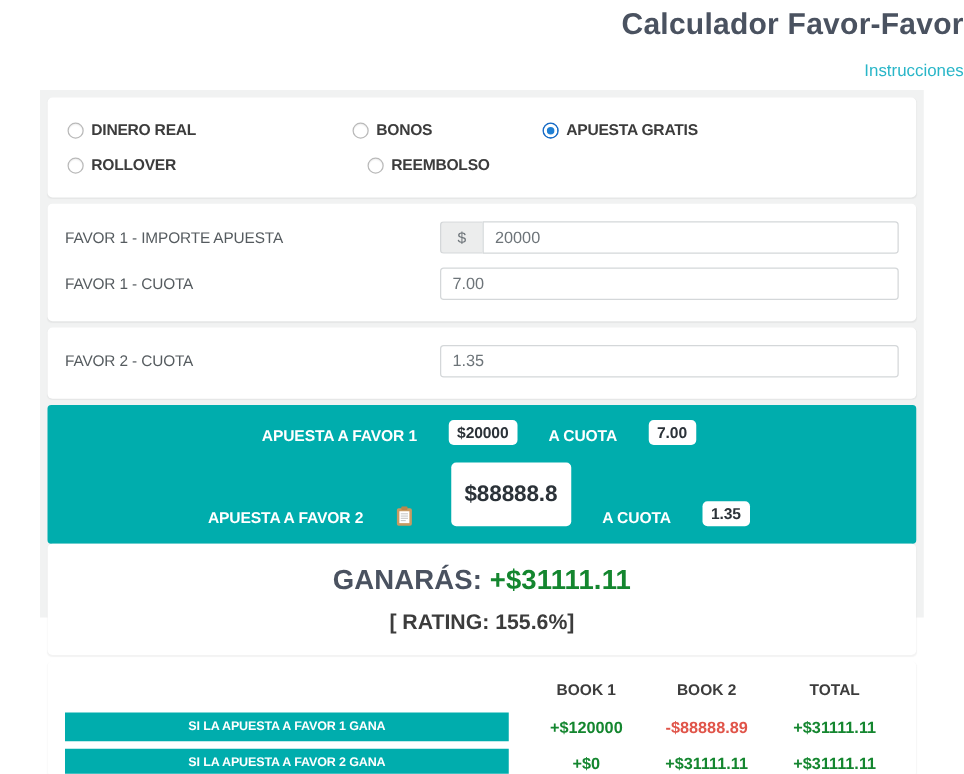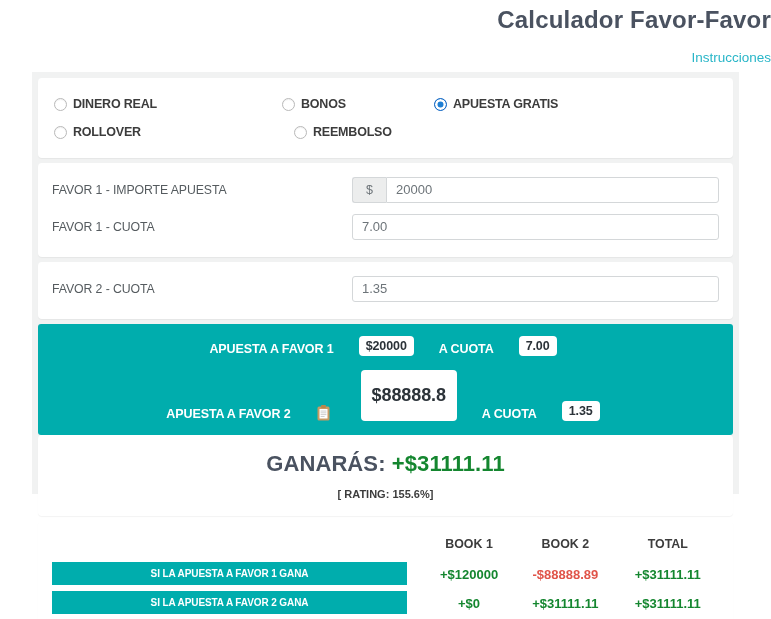--- a/index.html
+++ b/index.html
@@ -110,21 +110,21 @@
   }
 
   
   .win-card { text-align: center; padding: 16px 0 16px 0; }
   .win-line {
     font-size: 22px; font-weight: bold; color: #4a5260;
     letter-spacing: 0.1px;
   }
   .win-amount { color: #14862f; }
   .rating-line {
-    margin-top: 11px; font-size: 11px; font-weight: bold; color: #3c3c3c;
+    margin-top: 11px; font-size: 17px; font-weight: bold; color: #3c3c3c;
   }
 
   
   .table-card { padding: 12px 14px 14px 14px; }
   .tbl { width: 100%; border-collapse: collapse; }
   .tbl th {
     font-size: 12.4px; font-weight: bold; color: #3c3c3c;
     text-align: center; padding: 4px 0 8px 0;
   }
   .tbl th.lbl-col { width: 372px; }

